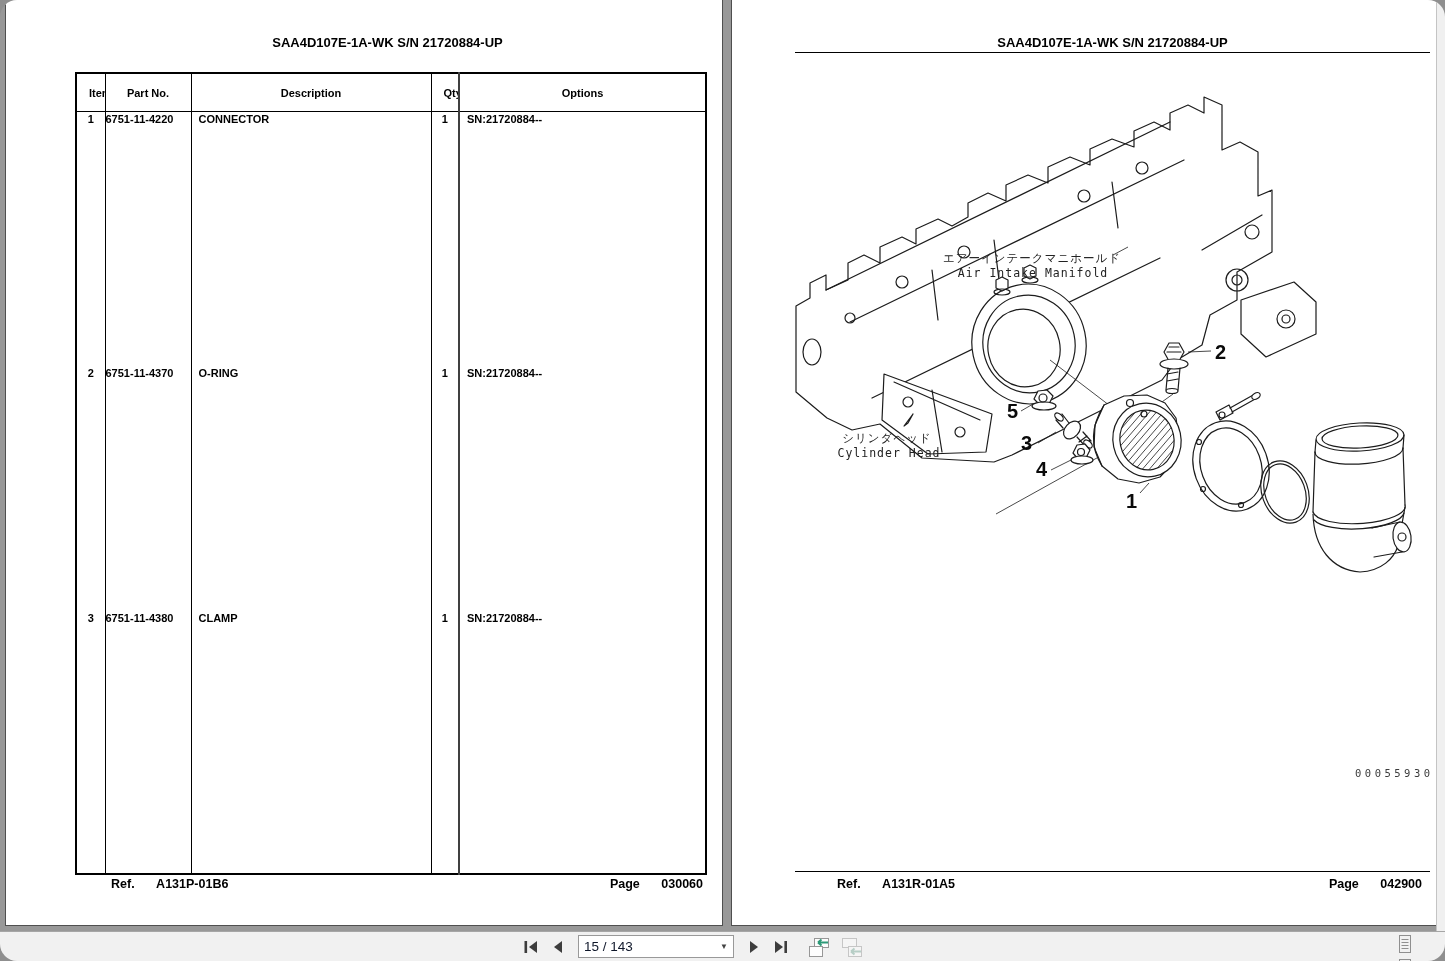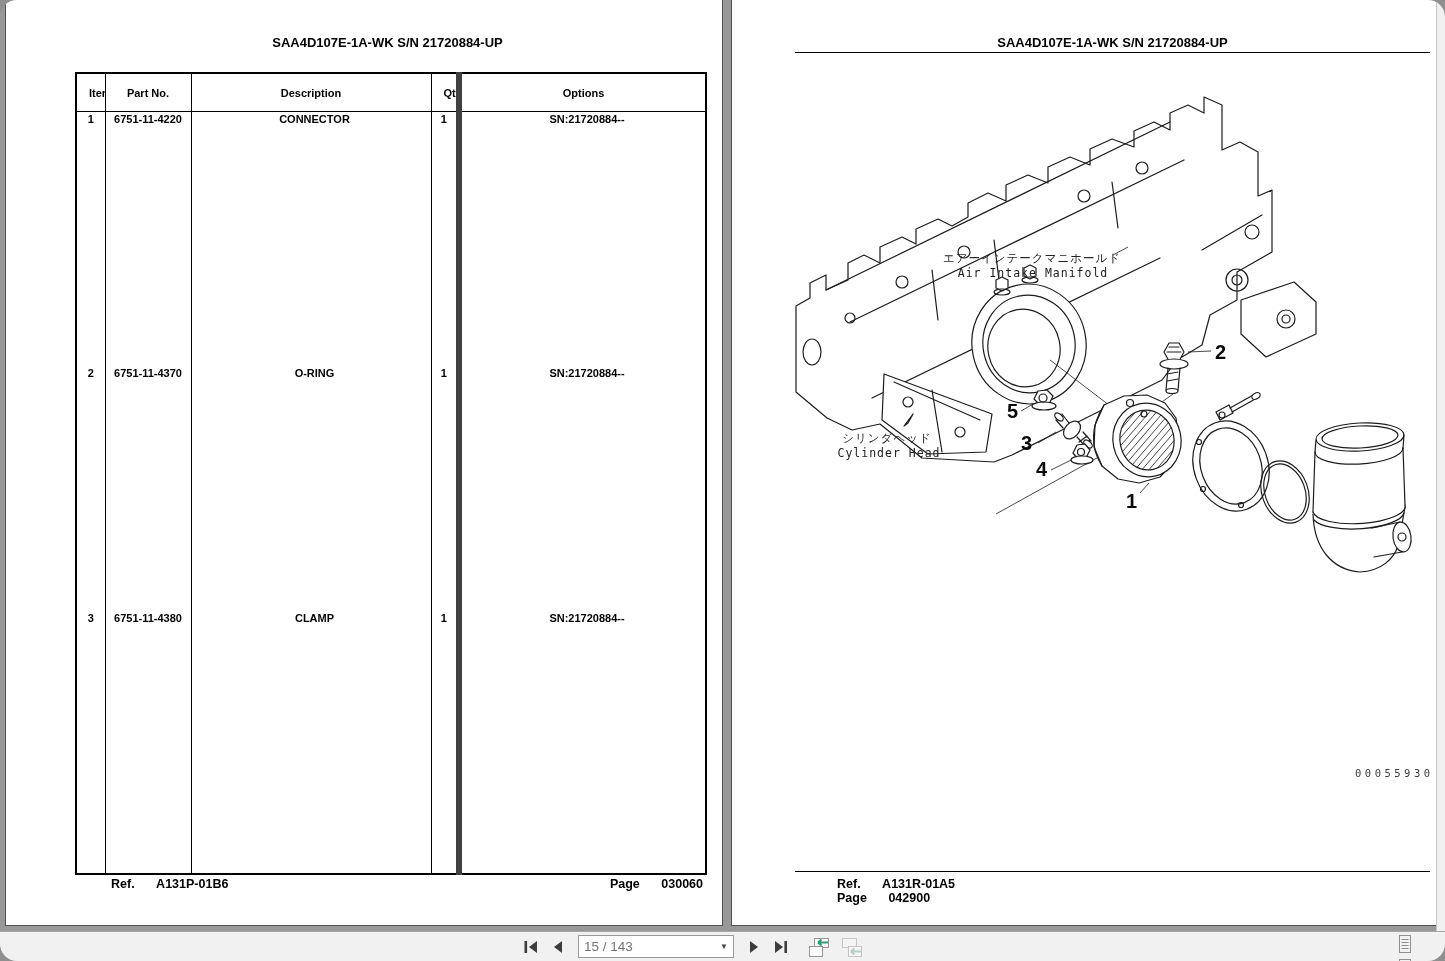--- a/index.html
+++ b/index.html
@@ -14,27 +14,27 @@
   .doc-title{position:absolute;left:63px;width:637px;top:35px;text-align:center;
              font-size:13px;font-weight:bold;color:#000;}
   .doc-heading{position:absolute;left:63px;width:637px;top:51px;text-align:center;
                font-size:15px;font-weight:bold;letter-spacing:.5px;color:#000;}
   .table-wrap{position:absolute;left:69px;top:72px;width:630px;height:803px;}
   table.parts{border-collapse:collapse;table-layout:fixed;width:630px;height:100%;
               font-size:11px;font-weight:bold;color:#000;border:2px solid #000;}
   table.parts th{border-bottom:1px solid #000;text-align:center;height:13px;padding:12px;font-size:11px;}
   table.parts th,table.parts td{border-left:1px solid #000;overflow:hidden;white-space:nowrap;}
   table.parts th:first-child,table.parts td:first-child{border-left:none;}
-  table.parts th:nth-child(5),table.parts td:nth-child(5){border-left:6px solid #404040;}
+  table.parts th:nth-child(5),table.parts td:nth-child(5){border-left:2px solid #404040;}
   table.parts tbody tr{height:14px;}
   table.parts tbody.fill tr{height:auto;}
   table.parts td{vertical-align:top;line-height:14px;padding:0;}
   table.parts td:nth-child(1),table.parts td:nth-child(4){text-align:center;}
-  table.parts td:nth-child(2){text-align:center;}
-  table.parts td:nth-child(3),table.parts td:nth-child(5){padding-left:7px;text-align:center;}
+  table.parts td:nth-child(2){}
+  table.parts td:nth-child(3),table.parts td:nth-child(5){padding-left:7px;text-align:left;}
   .page-footer{position:absolute;left:70px;right:19px;top:877px;display:flex;justify-content:space-between;
                font-size:12.5px;font-weight:bold;color:#000;padding-left:35px;}
   .page-footer .grp span{display:inline-block;}
   .page-footer .lbl{margin-right:18px;}
 
   
   .r-title{position:absolute;left:63px;width:635px;top:35px;text-align:center;font-size:13px;font-weight:bold;}
   .r-rule-top{position:absolute;left:63px;width:635px;top:52px;border-top:1.5px solid #000;}
   .r-rule-bot{position:absolute;left:63px;width:635px;top:871px;border-top:1.5px solid #000;}
   .diagram-svg{position:absolute;left:0;top:0;}
@@ -45,21 +45,21 @@
   .lnf{stroke:#1c1c1c;stroke-width:1.2;fill:#ffffff;stroke-linejoin:round;}
   .thin{stroke:#1c1c1c;stroke-width:.8;fill:none;}
 
   
   .toolbar{position:absolute;left:0;right:0;bottom:0;height:29px;background:#f1f1f1;border-top:1px solid #a6a6a6;}
   .nav-cluster{position:absolute;left:520px;top:0;height:29px;display:flex;align-items:center;gap:5px;}
   .tb-btn{width:22px;height:24px;display:flex;align-items:center;justify-content:center;cursor:pointer;}
   .combo{display:flex;align-items:center;width:144px;height:21px;background:#fff;border:1px solid #999;
          padding:0 5px;margin:0 4px;}
   .combo input{border:none;outline:none;flex:1;font-size:13.5px;font-family:"Liberation Sans",sans-serif;
-               color:#737373;background:transparent;padding:0;min-width:0;}
+               color:#0f172a;background:transparent;padding:0;min-width:0;}
   .combo .caret{font-size:8px;color:#444;margin-left:4px;}
   .view-cluster{position:absolute;right:10px;top:0;height:29px;display:flex;align-items:center;gap:2px;flex-direction:column;}
   .layout-ic{width:26px;height:24px;display:flex;align-items:center;justify-content:center;cursor:pointer;border-radius:2px;}
   .layout-ic.sel{background:#cde2f6;box-shadow:inset 0 0 0 1px #a9c9e8;}
   .zoom-label{font-size:13.5px;color:#1c1c1c;margin-left:14px;cursor:pointer;}
 </style>
 </head>
 <body>
 
 <div class="viewer">
@@ -290,21 +290,21 @@
         <text class="t-callout" x="483" y="359">2</text>
         <text class="t-callout" x="275" y="418">5</text>
         <text class="t-callout" x="289" y="450">3</text>
         <text class="t-callout" x="304" y="476">4</text>
         <text class="t-callout" x="394" y="508">1</text>
       </g>
 
       <text class="t-dwg" x="623" y="777">00055930</text>
     </svg>
 
-    <div class="page-footer" style="left:70px;right:14px;flex-direction:column;">
+    <div class="page-footer" style="left:70px;right:14px;">
       <div class="grp">
         <span class="lbl">Ref.</span>
         <span>A131R-01A5</span>
       </div>
       <div class="grp">
         <span class="lbl">Page</span>
         <span>042900</span>
       </div>
     </div>
   </div>

